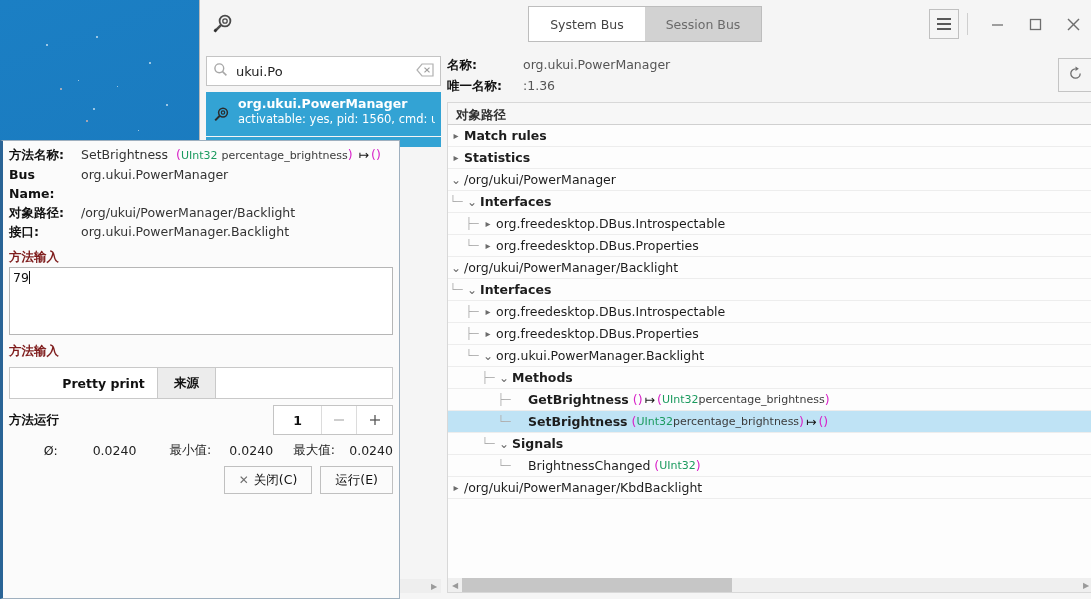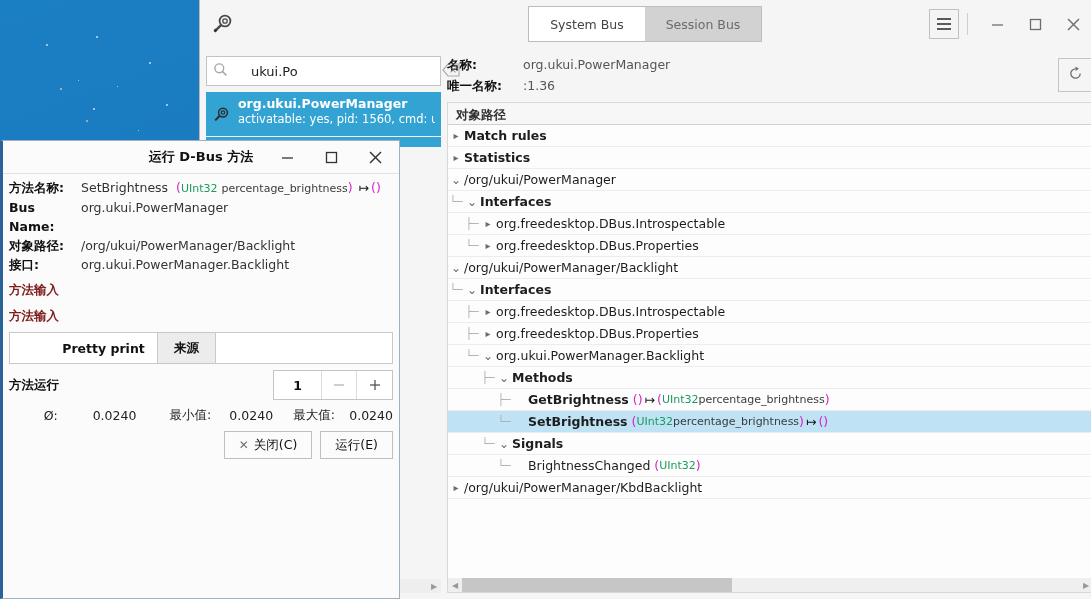--- a/index.html
+++ b/index.html
@@ -58,21 +58,21 @@
   
   #app-body { flex:1; display:flex; min-height: 0; }
   #left-pane {
     width: 247px; flex: 0 0 247px; background: #f5f5f5;
     display: flex; flex-direction: column; padding: 0;
     position: relative;
   }
   .search-wrap { margin: 8px 6px 0 6px; position: relative; }
   .search-box {
     height: 30px; background:#fff; border:1px solid #c4c4c4;
-    display:flex; align-items:center; padding: 0 6px; gap: 15px;
+    display:flex; align-items:center; padding: 0 6px;
   }
   .search-box .mag { margin-right: 6px; opacity:.75; }
   .search-box input {
     flex:1; border:0; outline:none; font-size:13px; color:#222;
     font-family: "DejaVu Sans", "Liberation Sans", sans-serif; background:transparent;
   }
   .clear-ico { opacity:.6; margin-left:4px; }
 
   #results { margin: 6px 6px 0 6px; border:0; flex:1; background:#f5f5f5; position:relative; }
   .result-item {
@@ -436,41 +436,20 @@
           <div style="flex:1;"></div>
           <div class="arrow">▶</div>
         </div>
       </div>
     </div>
   </div>
 </div>
 
 <div id="dialog">
 
-  <div id="dlg-title">
-    <div class="t">运行 D-Bus 方法</div>
-    <div class="ctl">
-      <div>
-        <svg width="13" height="13">
-            <line x1="1" y1="7" x2="12" y2="7" stroke="#333" stroke-width="1.3"></line>
-          </svg>
-      </div>
-      <div>
-        <svg width="13" height="13">
-            <rect x="1.5" y="1.5" width="10" height="10" fill="none" stroke="#333" stroke-width="1.3"></rect>
-          </svg>
-      </div>
-      <div>
-        <svg width="15" height="15">
-            <line x1="2" y1="2" x2="13" y2="13" stroke="#333" stroke-width="1.4"></line>
-            <line x1="13" y1="2" x2="2" y2="13" stroke="#333" stroke-width="1.4"></line>
-          </svg>
-      </div>
-    </div>
-  </div>
 
   <div id="dlg-body">
     <div class="frow">
       <div class="fkey">方法名称:</div>
       <div class="fval">
         <span>SetBrightness</span>
         <span class="sig-p">&nbsp;(</span><span class="sig-t">UInt32</span> <span class="sig-n">percentage_brightness</span><span class="sig-p">)</span>
         <span class="arrow-g">↦</span><span class="sig-p">()</span>
       </div>
     </div>
@@ -481,20 +460,21 @@
     <div class="frow">
       <div class="fkey">对象路径:</div>
       <div class="fval">/org/ukui/PowerManager/Backlight</div>
     </div>
     <div class="frow">
       <div class="fkey">接口:</div>
       <div class="fval">org.ukui.PowerManager.Backlight</div>
     </div>
 
     <div class="sec-title">方法输入</div>
+    <div class="ta" id="input-ta"><span>79</span><span class="caret"></span></div>
 
     <div class="sec-title">方法输入</div>
 
     <div class="pp-tabs">
       <div class="pp-tab active">
         <span>Pretty print</span>
       </div>
       <div class="pp-tab inactive">
         <span>来源</span>
       </div>

